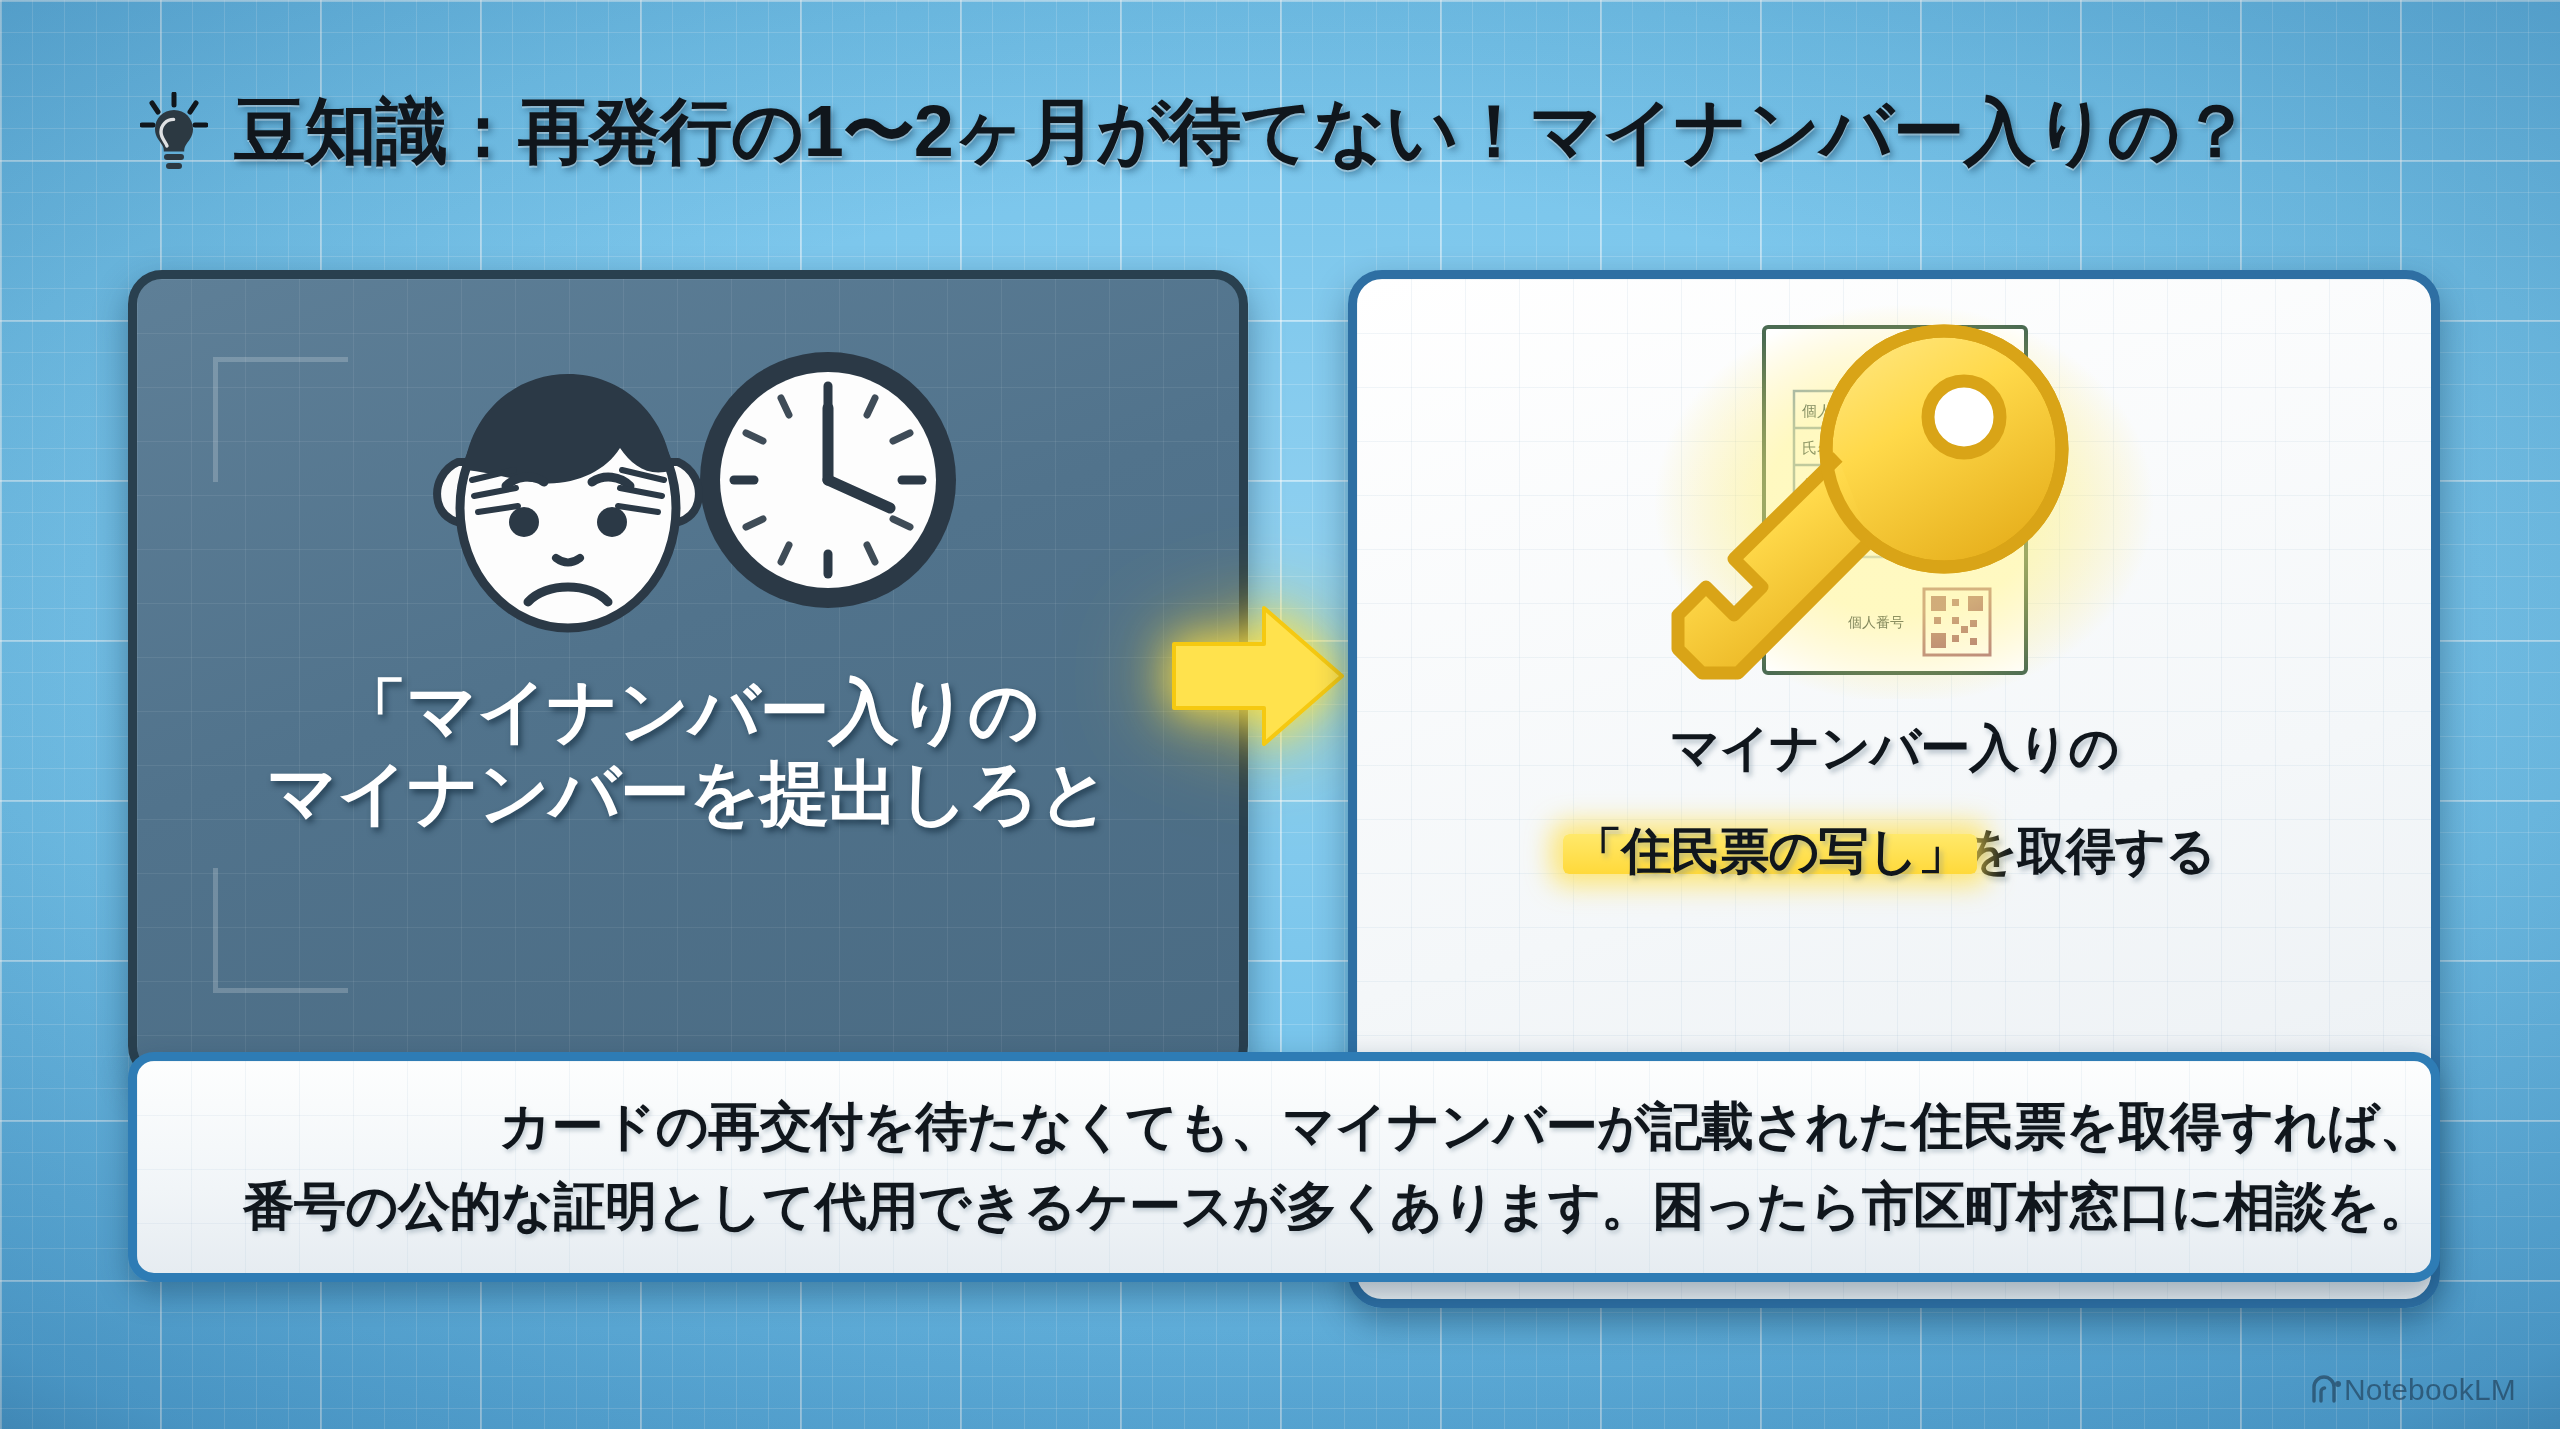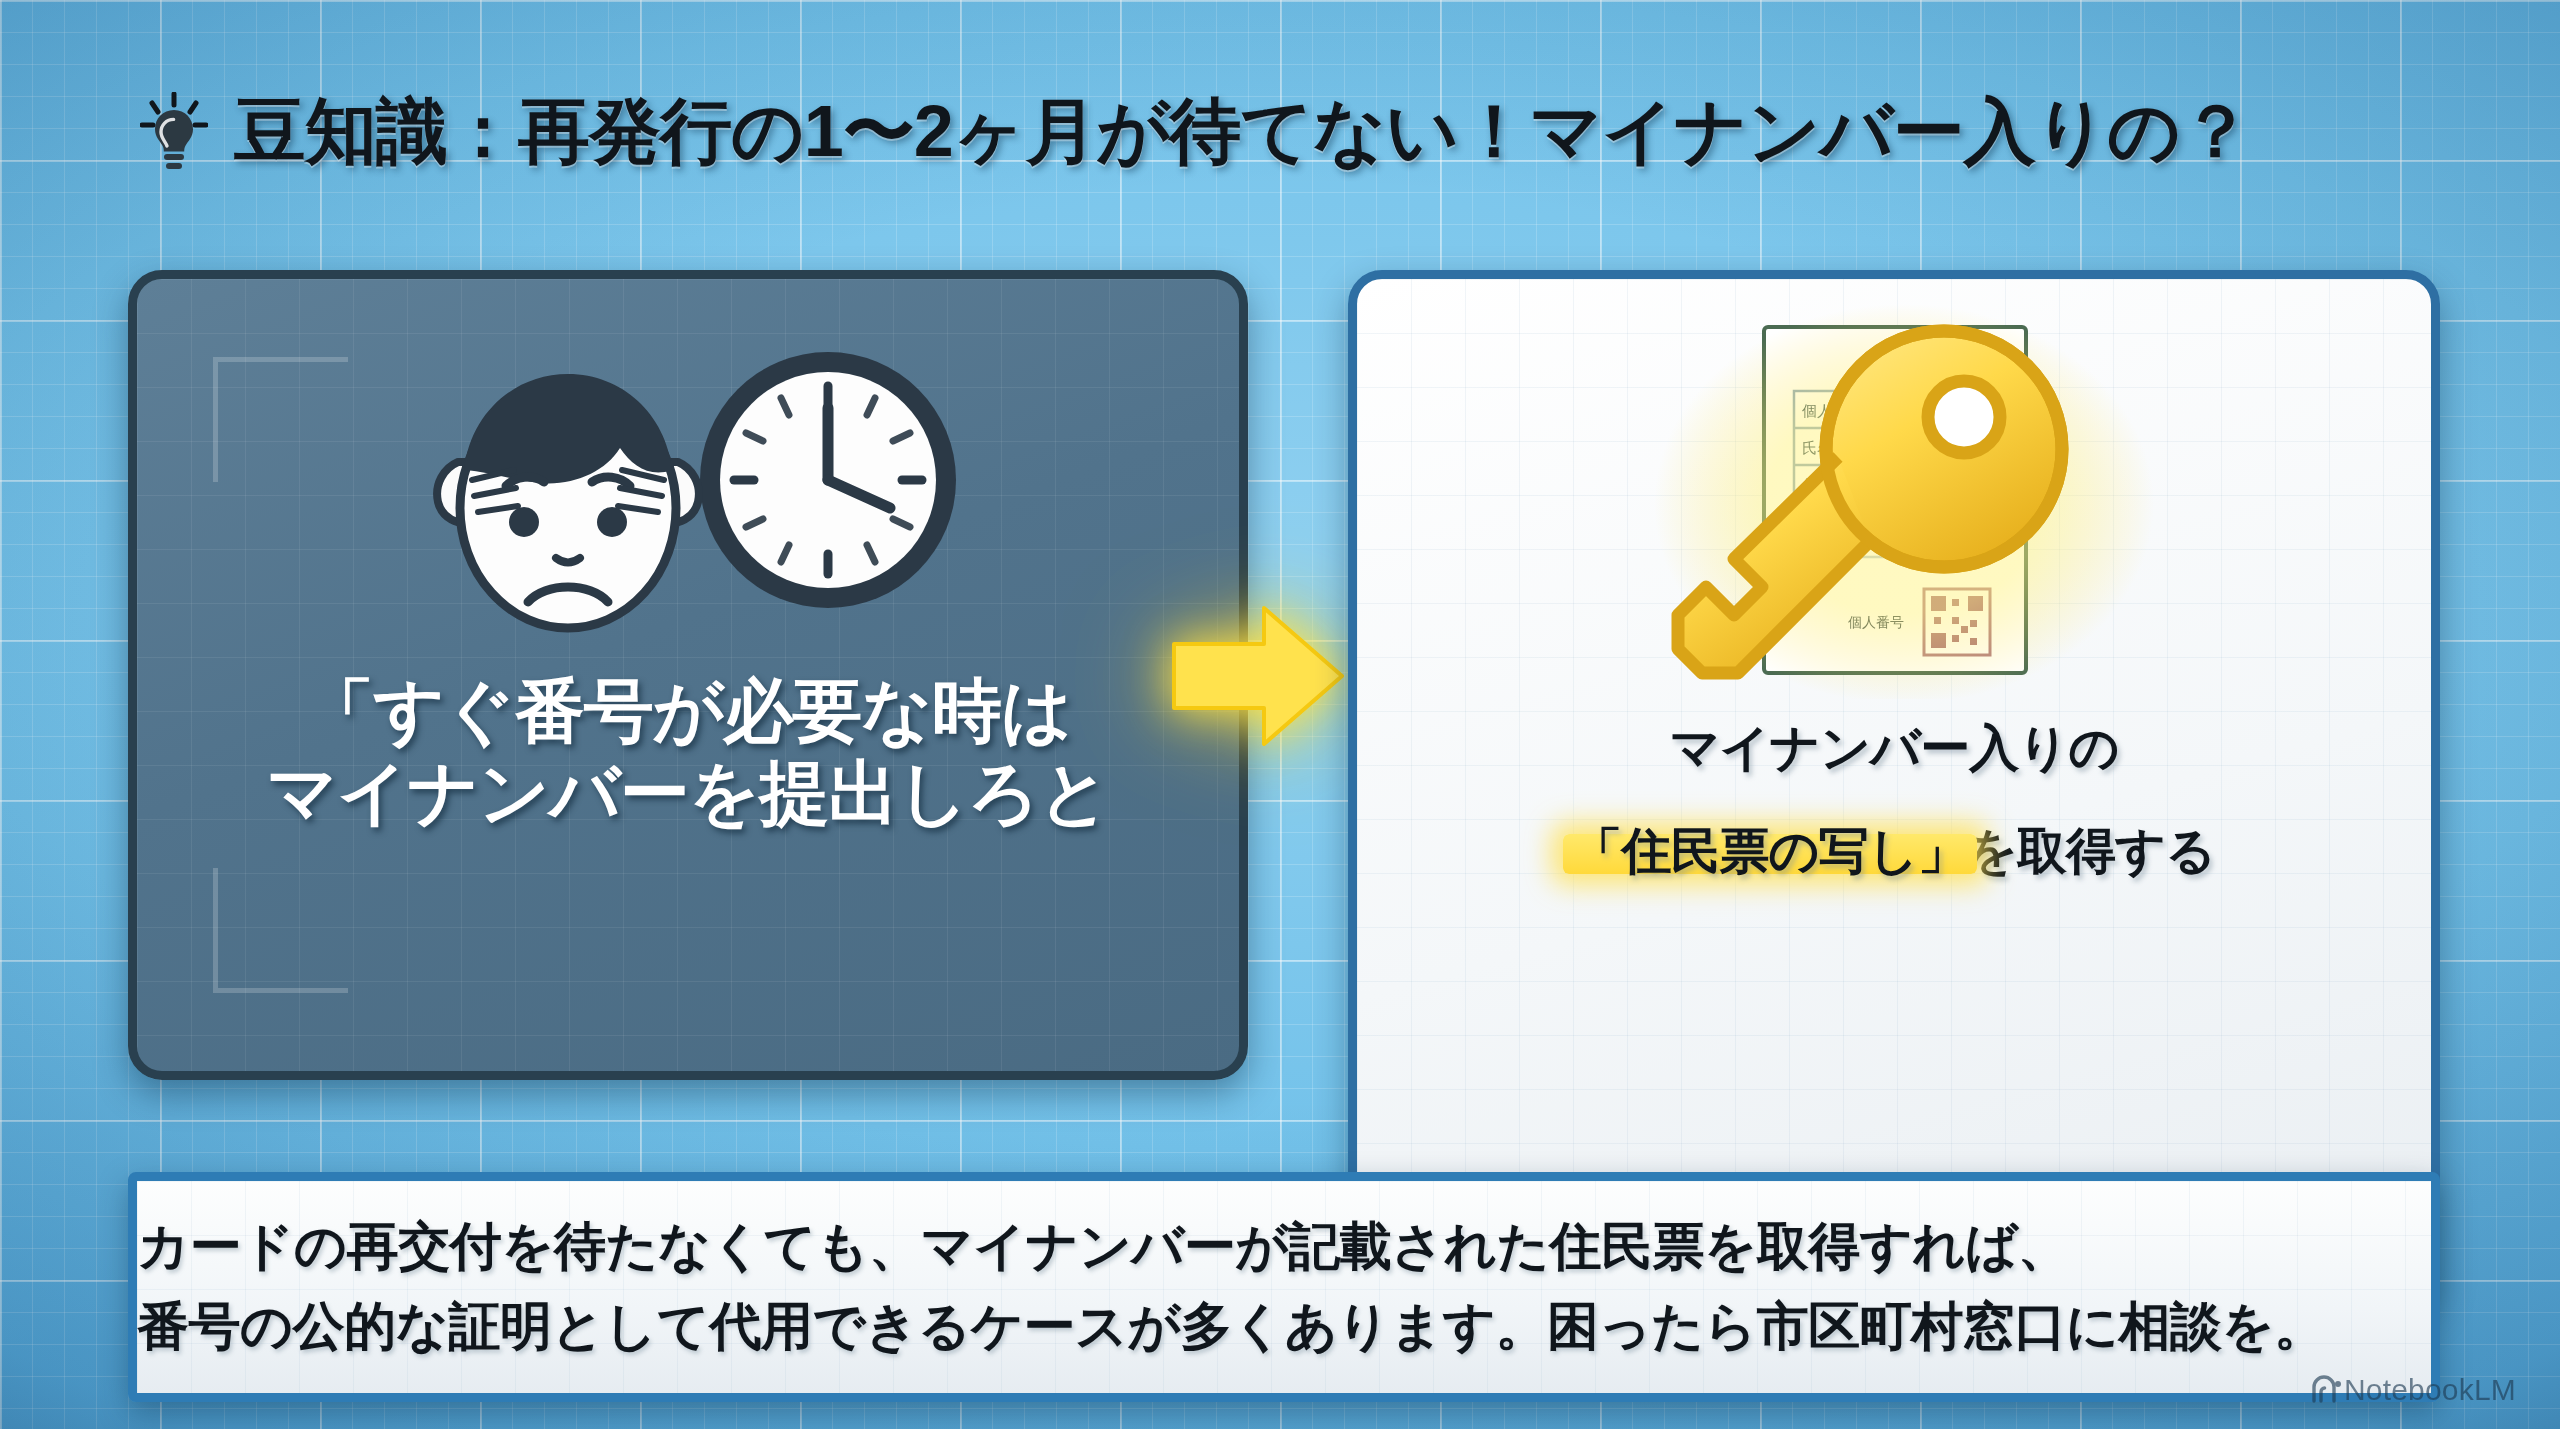--- a/index.html
+++ b/index.html
@@ -180,31 +180,31 @@
     top: 596px;
     width: 180px;
     height: 160px;
     filter: drop-shadow(0 0 22px rgba(255,228,70,0.95)) drop-shadow(0 0 44px rgba(255,215,40,0.6));
   }
 
   
   #summary-card {
     position: absolute;
     left: 128px;
-    top: 1172px;
+    top: 1052px;
     width: 2312px;
     height: 230px;
-    border-radius: 8px;
+    border-radius: 26px;
     background: linear-gradient(180deg, #fdfefe 0%, #f1f5f8 60%, #e6ecf1 100%);
     border: 9px solid #2e7cb5;
     box-sizing: border-box;
     box-shadow: 0 12px 30px rgba(6,40,66,0.35);
     display: flex;
     flex-direction: column;
-    align-items: flex-start;
+    align-items: flex-end;
     justify-content: center;
     gap: 10px;
     overflow: hidden;
   }
   #summary-card .inner-grid {
     position: absolute;
     inset: 0;
     background-image:
       linear-gradient(to right, rgba(120,160,190,0.09) 1px, transparent 1px),
       linear-gradient(to bottom, rgba(120,160,190,0.09) 1px, transparent 1px);
@@ -315,21 +315,21 @@
             <line x1="100" y1="182" x2="140" y2="176"></line>
             <line x1="286" y1="150" x2="244" y2="140"></line>
             <line x1="284" y1="166" x2="242" y2="158"></line>
             <line x1="280" y1="182" x2="240" y2="176"></line>
           </g>
         </g>
       </svg>
     </div>
 
     <div class="panel-caption">
-      <span class="ln">「すぐ番号が必要な時は</span>
+      <span class="ln">「マイナンバー入りの</span>
       <span class="ln">マイナンバーを提出しろと</span>
     </div>
   </div>
 
   <svg id="flow-arrow" viewBox="0 0 180 160">
     <polygon points="6,48 96,48 96,12 174,80 96,148 96,112 6,112" fill="#ffe24d" stroke="#f5c911" stroke-width="4" stroke-linejoin="round"></polygon>
   </svg>
 
   <div class="panel" id="panel-solution">
     <div class="inner-grid"></div>

